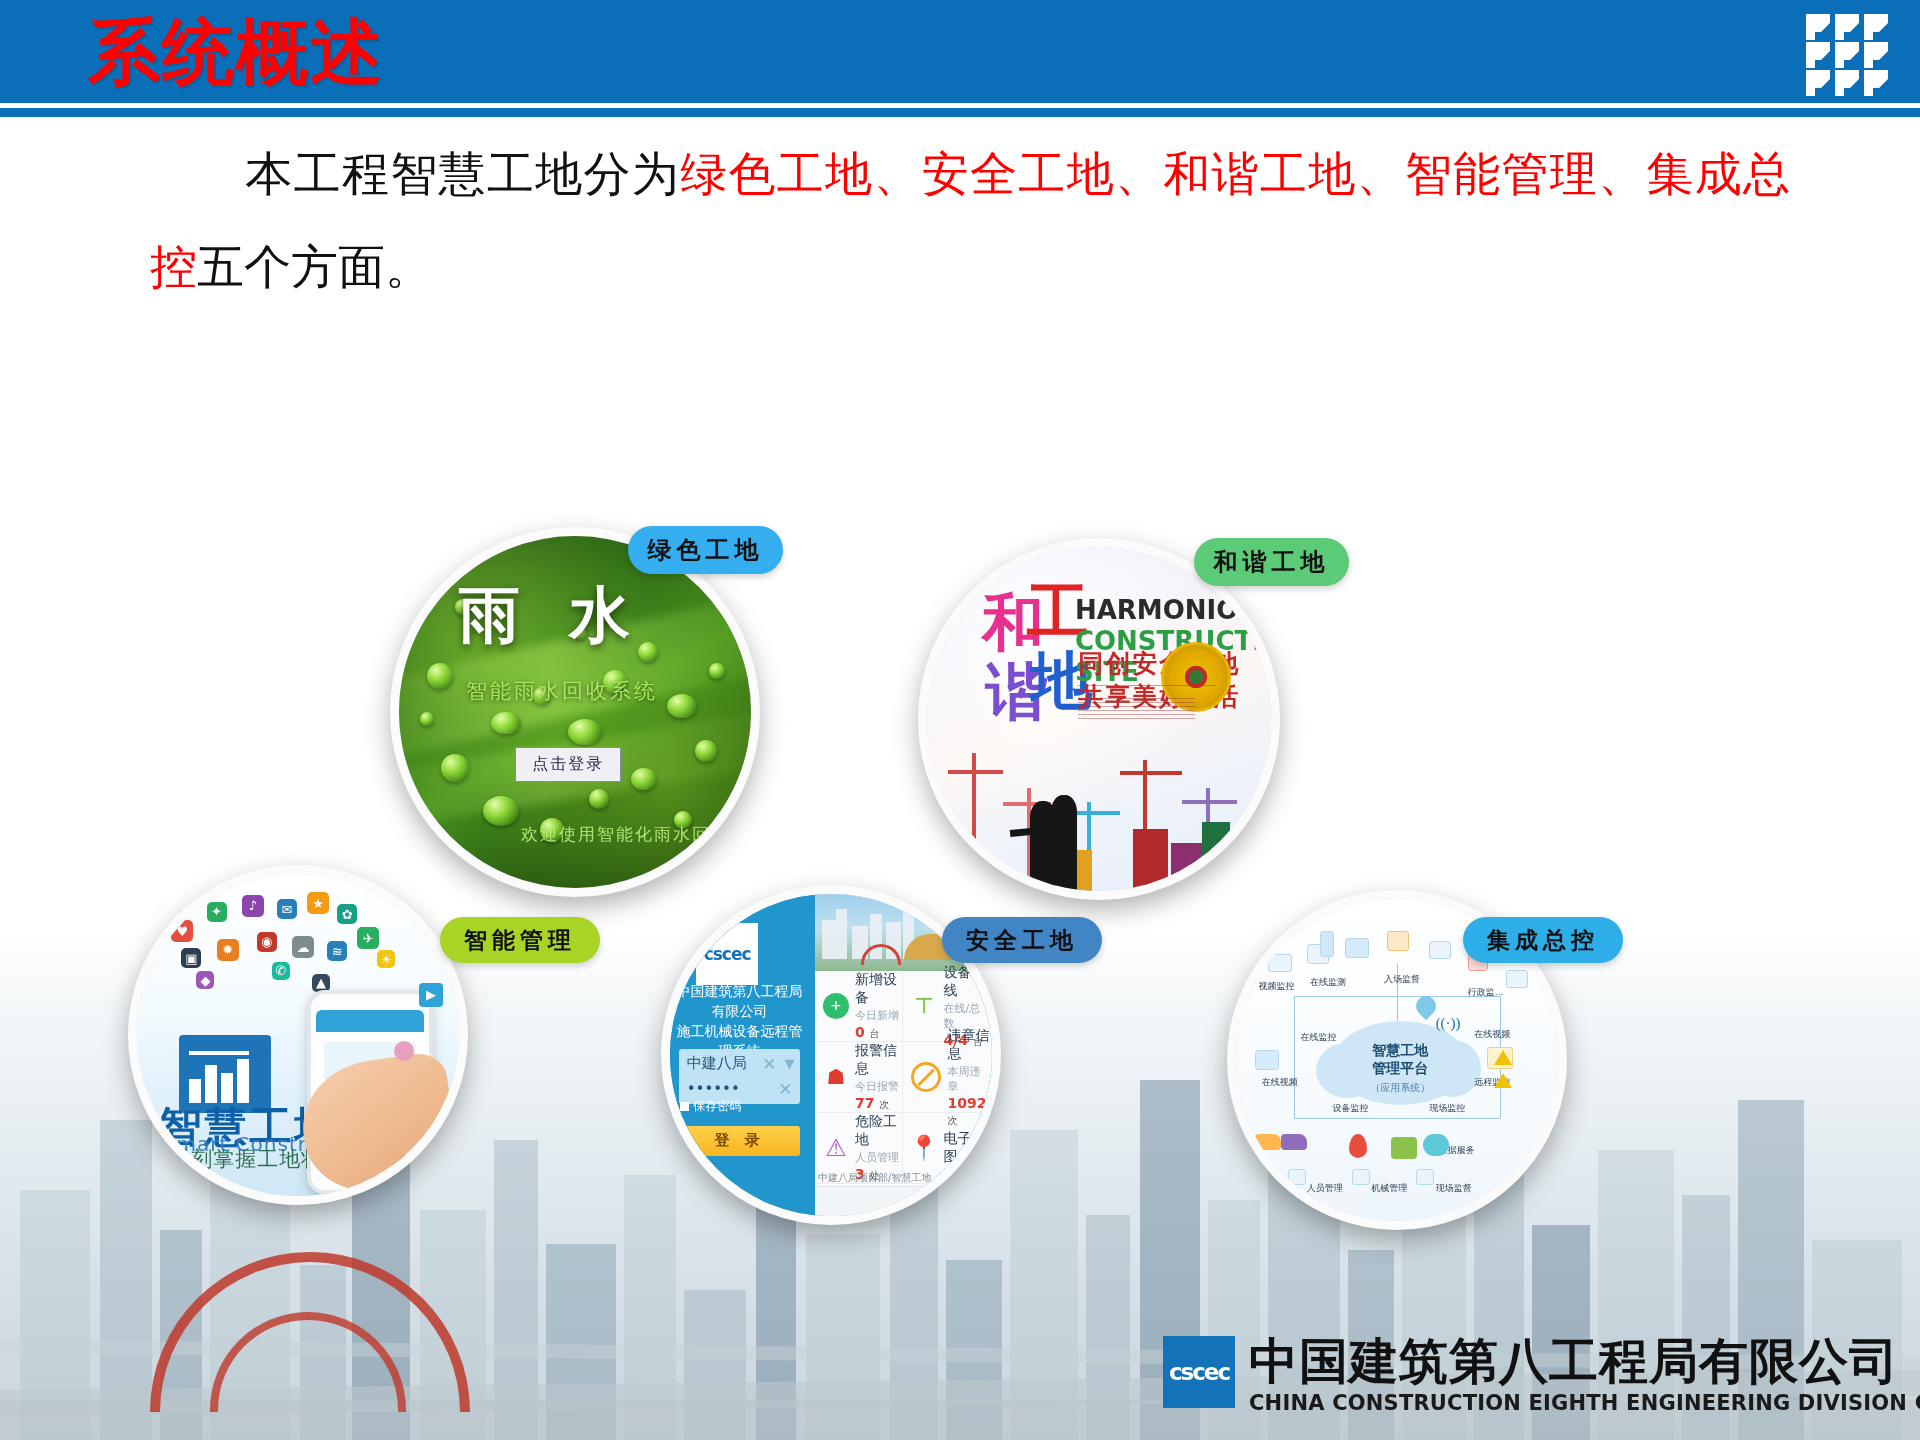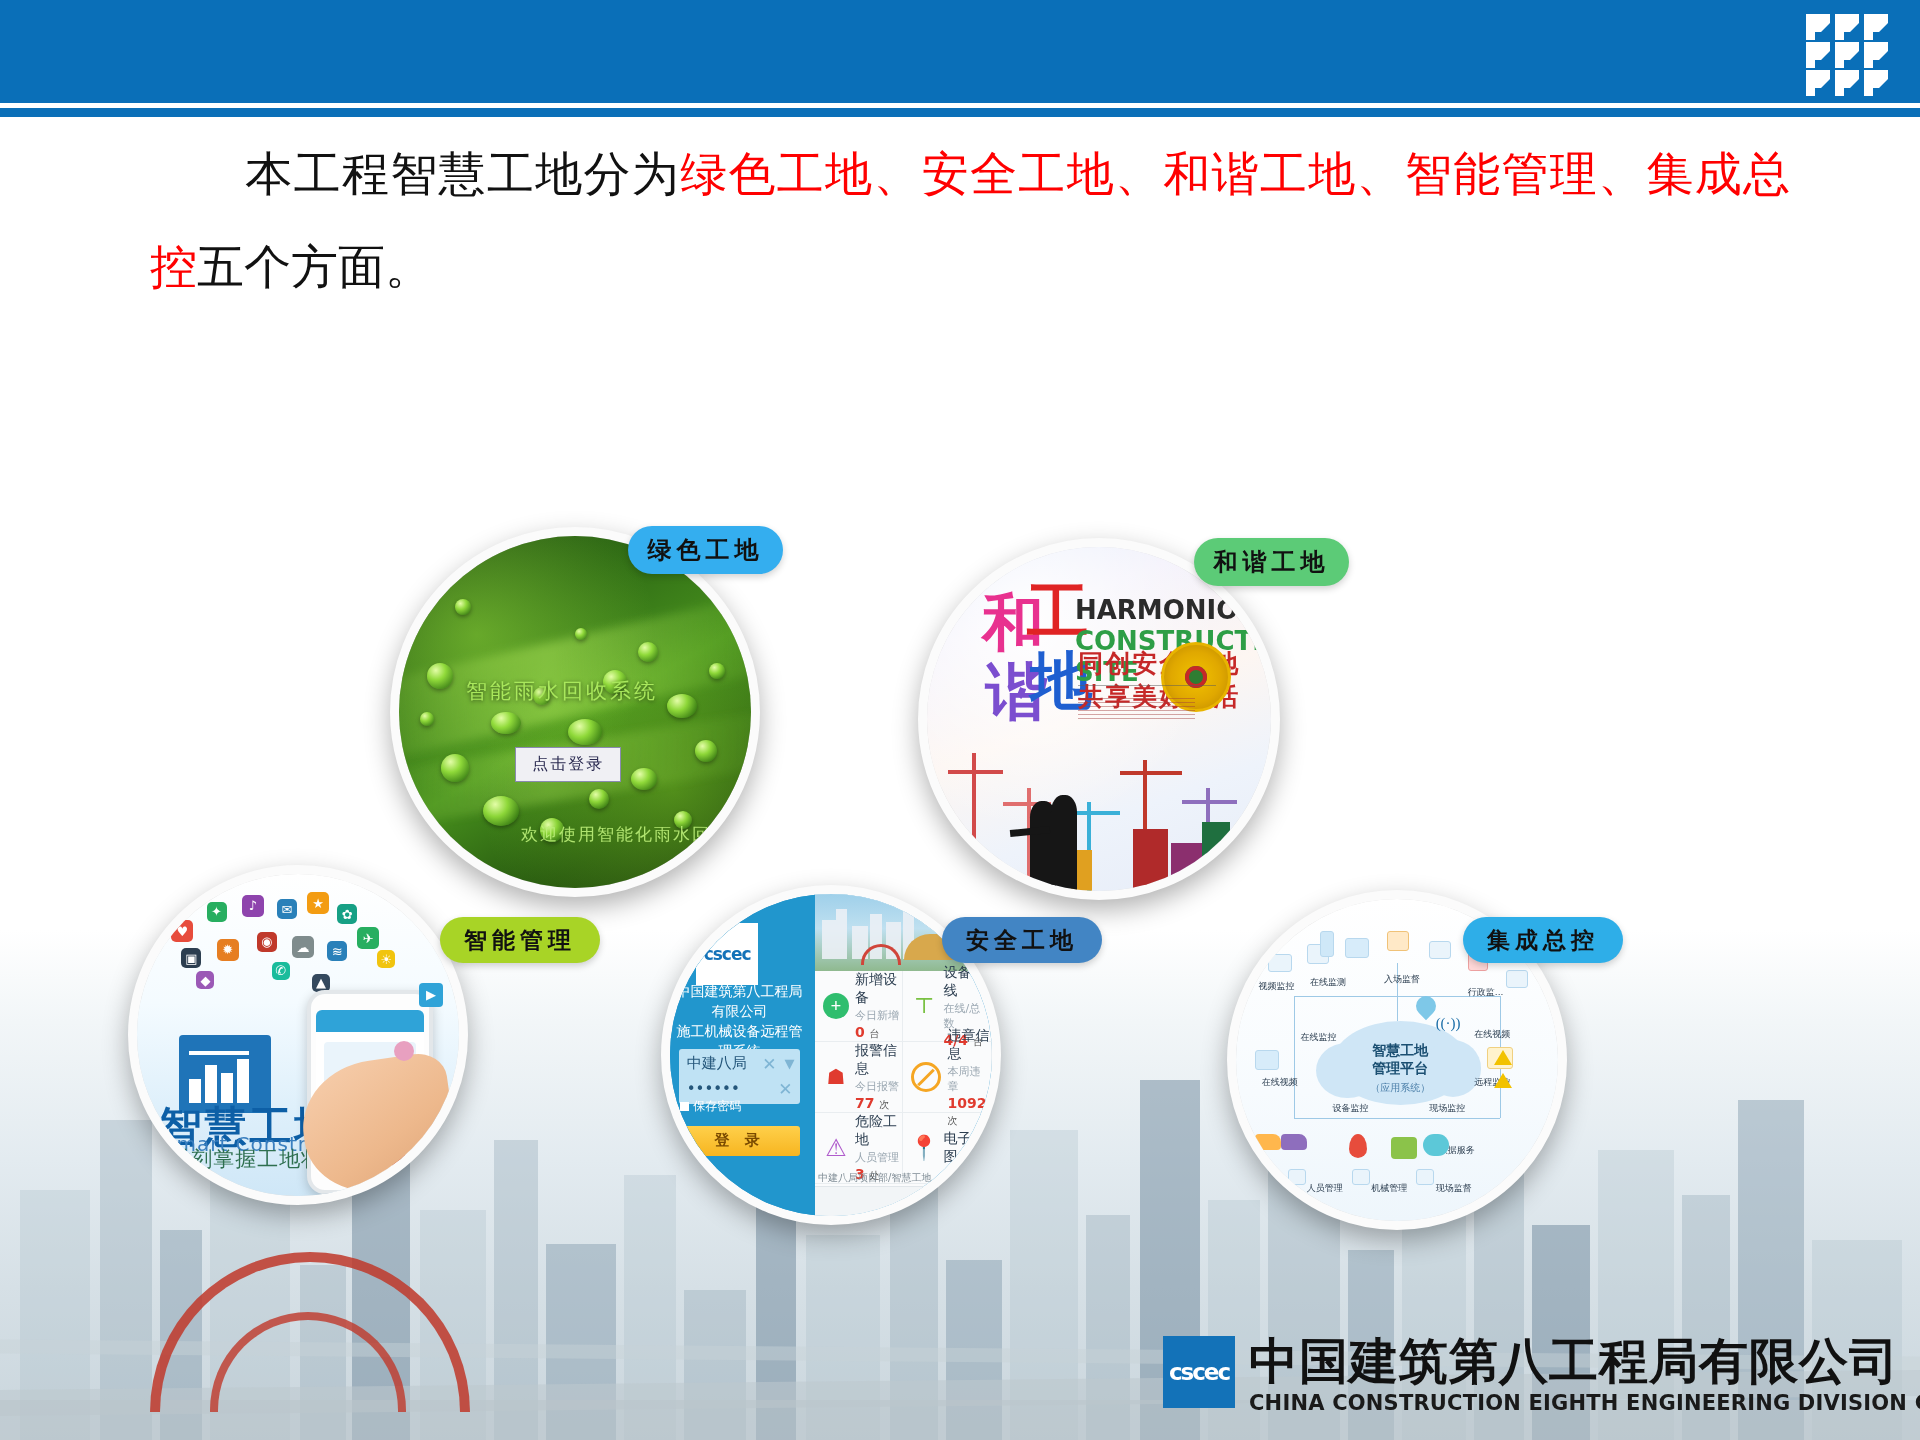--- a/index.html
+++ b/index.html
@@ -364,20 +364,21 @@
   }
 </style>
 </head>
 <body>
 
 <div class="slide">
 
   <div class="header"></div>
   <div class="header-rule"></div>
   <div class="header-rule2"></div>
+  <div class="title">系统概述</div>
 
   <div class="corner-logo">
     <svg width="86" height="86" viewBox="0 0 86 86">
       <g fill="#ffffff">
         <path d="M2 4 h24 v9 h-15 v17 h-9 z M11 13 h15 l-9 9 h-6 z"></path>
         <path d="M31 4 h24 v9 h-15 v17 h-9 z M40 13 h15 l-9 9 h-6 z"></path>
         <path d="M60 4 h24 v9 h-15 v17 h-9 z M69 13 h15 l-9 9 h-6 z"></path>
         <path d="M2 32 h24 v9 h-15 v17 h-9 z M11 41 h15 l-9 9 h-6 z"></path>
         <path d="M31 32 h24 v9 h-15 v17 h-9 z M40 41 h15 l-9 9 h-6 z"></path>
         <path d="M60 32 h24 v9 h-15 v17 h-9 z M69 41 h15 l-9 9 h-6 z"></path>
@@ -447,20 +448,21 @@
       <div class="drop" style="left:84%;top:58%;width:22px;height:22px;"></div>
       <div class="drop" style="left:12%;top:62%;width:28px;height:28px;"></div>
       <div class="drop" style="left:24%;top:74%;width:36px;height:30px;"></div>
       <div class="drop" style="left:40%;top:80%;width:24px;height:24px;"></div>
       <div class="drop" style="left:54%;top:72%;width:20px;height:20px;"></div>
       <div class="drop" style="left:66%;top:66%;width:26px;height:22px;"></div>
       <div class="drop" style="left:78%;top:78%;width:18px;height:18px;"></div>
       <div class="drop" style="left:6%;top:50%;width:14px;height:14px;"></div>
       <div class="drop" style="left:88%;top:36%;width:16px;height:16px;"></div>
       <div class="drop" style="left:50%;top:26%;width:12px;height:12px;"></div>
+      <div class="c1-title">雨 水</div>
       <div class="c1-sub">智能雨水回收系统</div>
       <div class="c1-btn">点击登录</div>
       <div class="c1-foot">欢迎使用智能化雨水回收</div>
     </div>
   </div>
   <div class="pill" style="left:628px;top:526px;width:155px;height:48px;font-size:24px;background:#34aeef;">绿色工地</div>
 
   <div class="circle" style="left:918px;top:538px;width:344px;height:344px;">
     <div class="inner">
       <div class="c2-bg"></div>

